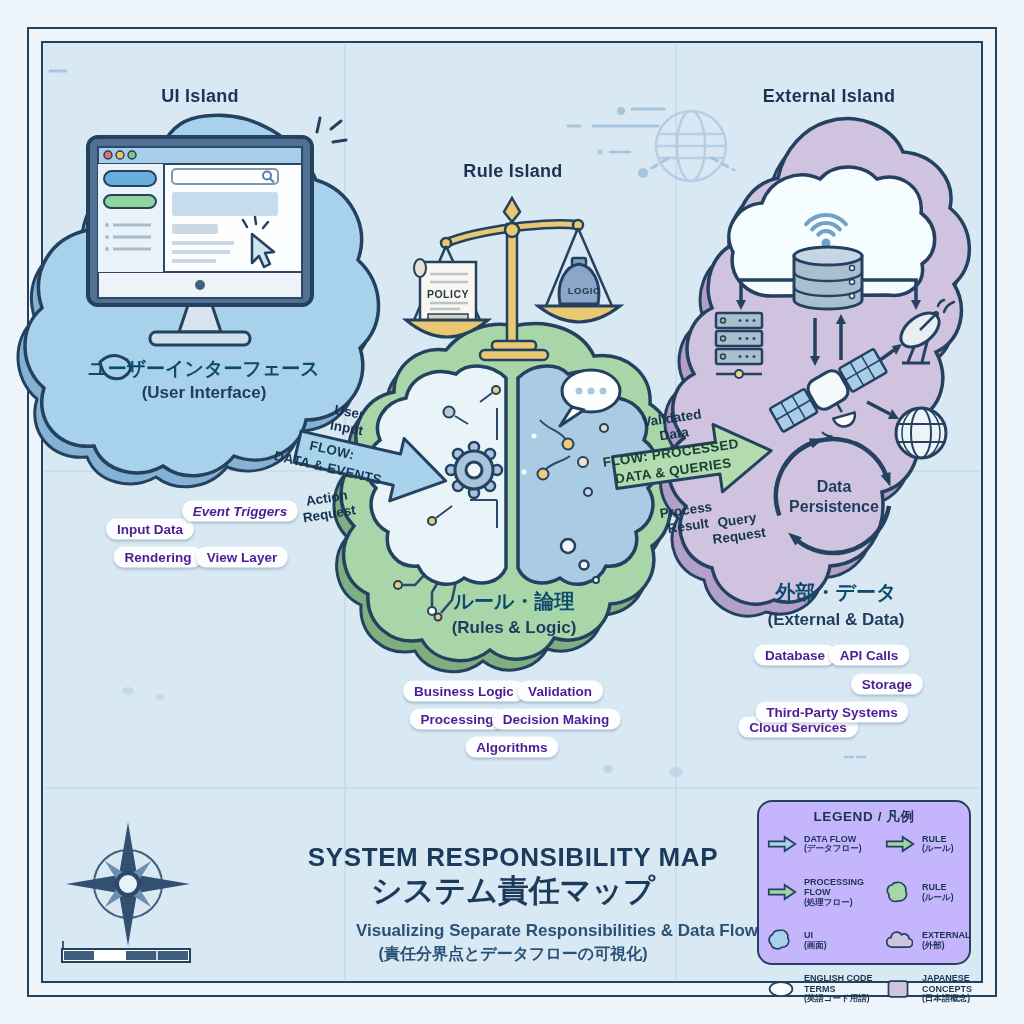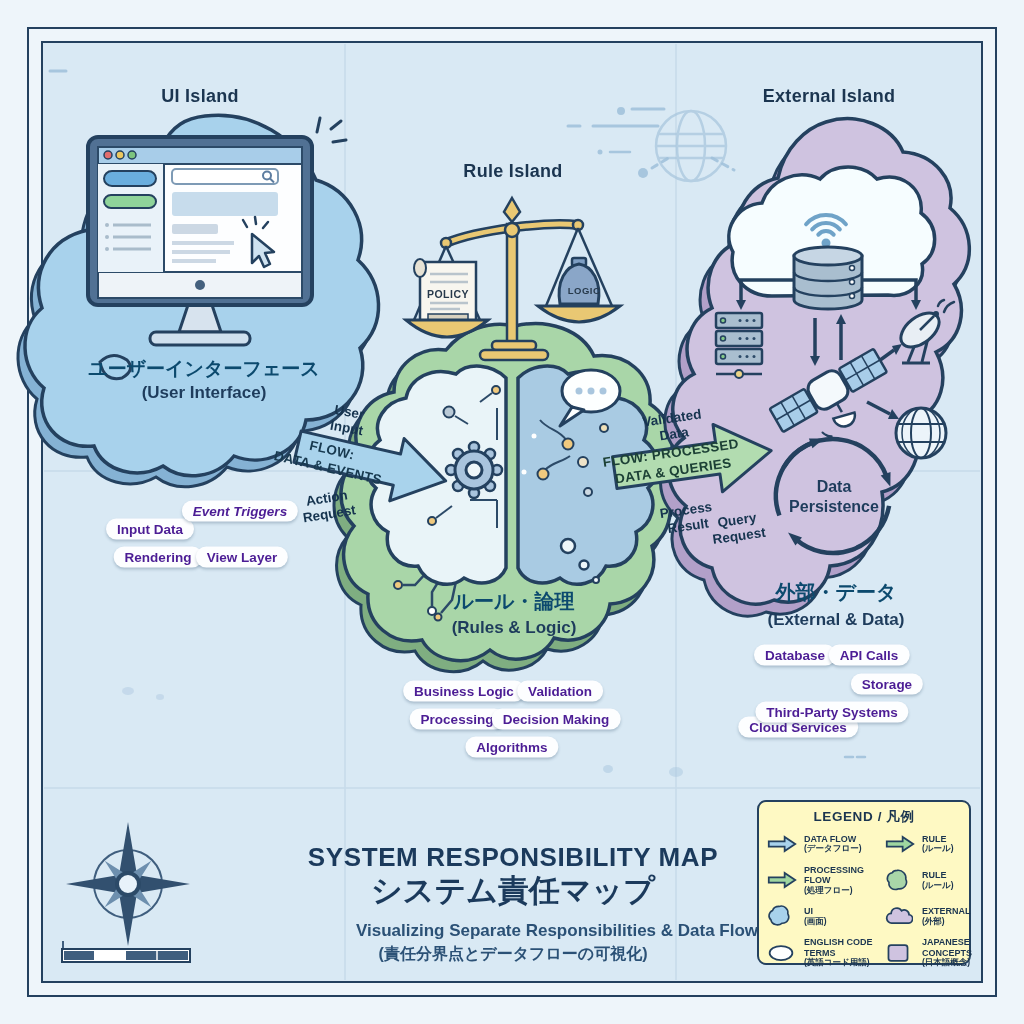--- a/index.html
+++ b/index.html
@@ -15,24 +15,24 @@
   .flow-sm{font-size:13.5px;font-weight:700;color:#16344f;line-height:1.15;}
   .pill{position:absolute;transform:translate(-50%,-50%);white-space:nowrap;background:#fdfeff;
     border-radius:14px;padding:3px 11px;font-size:13.5px;font-weight:700;color:#4c1d95;
     box-shadow:0 2px 3px rgba(44,74,104,.28);}
   .tiny-label{font-size:10.5px;font-weight:700;letter-spacing:.5px;color:#27394b;}
   .cycle-txt{font-size:16px;font-weight:600;color:#1e3c5c;line-height:1.25;}
   .tb-en{font-size:26px;font-weight:800;letter-spacing:.6px;color:#1b3a5c;}
   .tb-jp{font-size:31px;font-weight:800;color:#1b3a5c;}
   .tb-sub{font-size:17px;font-weight:600;color:#2b5176;margin-left:44px;}
   .tb-sub2{font-size:16px;font-weight:700;color:#2b5176;}
-  .legend{position:absolute;left:757px;top:800px;width:214px;height:165px;background:#fef9c3;
-    border:2.5px solid #24415f;border-radius:9px;box-sizing:border-box;padding:6px 8px 4px 8px;}
+  .legend{position:absolute;left:757px;top:800px;width:214px;height:165px;background:#c4b5fd;
+    border:2.5px solid #24415f;border-radius:15px;box-sizing:border-box;padding:6px 8px 4px 8px;}
   .legend-title{text-align:center;font-size:13.5px;font-weight:800;letter-spacing:.6px;color:#1b3550;margin-bottom:5px;}
-  .legend-grid{display:grid;grid-template-columns:118px 1fr;grid-auto-rows:minmax(26px,auto);row-gap:8px;}
+  .legend-grid{display:grid;grid-template-columns:118px 1fr;grid-auto-rows:minmax(26px,auto);row-gap:20px;}
   .leg-cell{display:flex;align-items:center;gap:5px;}
   .leg-icon{flex:0 0 32px;display:flex;align-items:center;}
   .leg-en{font-size:9px;font-weight:800;color:#1b3550;line-height:1.15;}
   .leg-jp{font-size:8.5px;font-weight:700;color:#1b3550;line-height:1.15;}
 </style>
 </head>
 <body>
 
 <div class="frame-outer"></div>
 <div class="frame-inner"></div>

